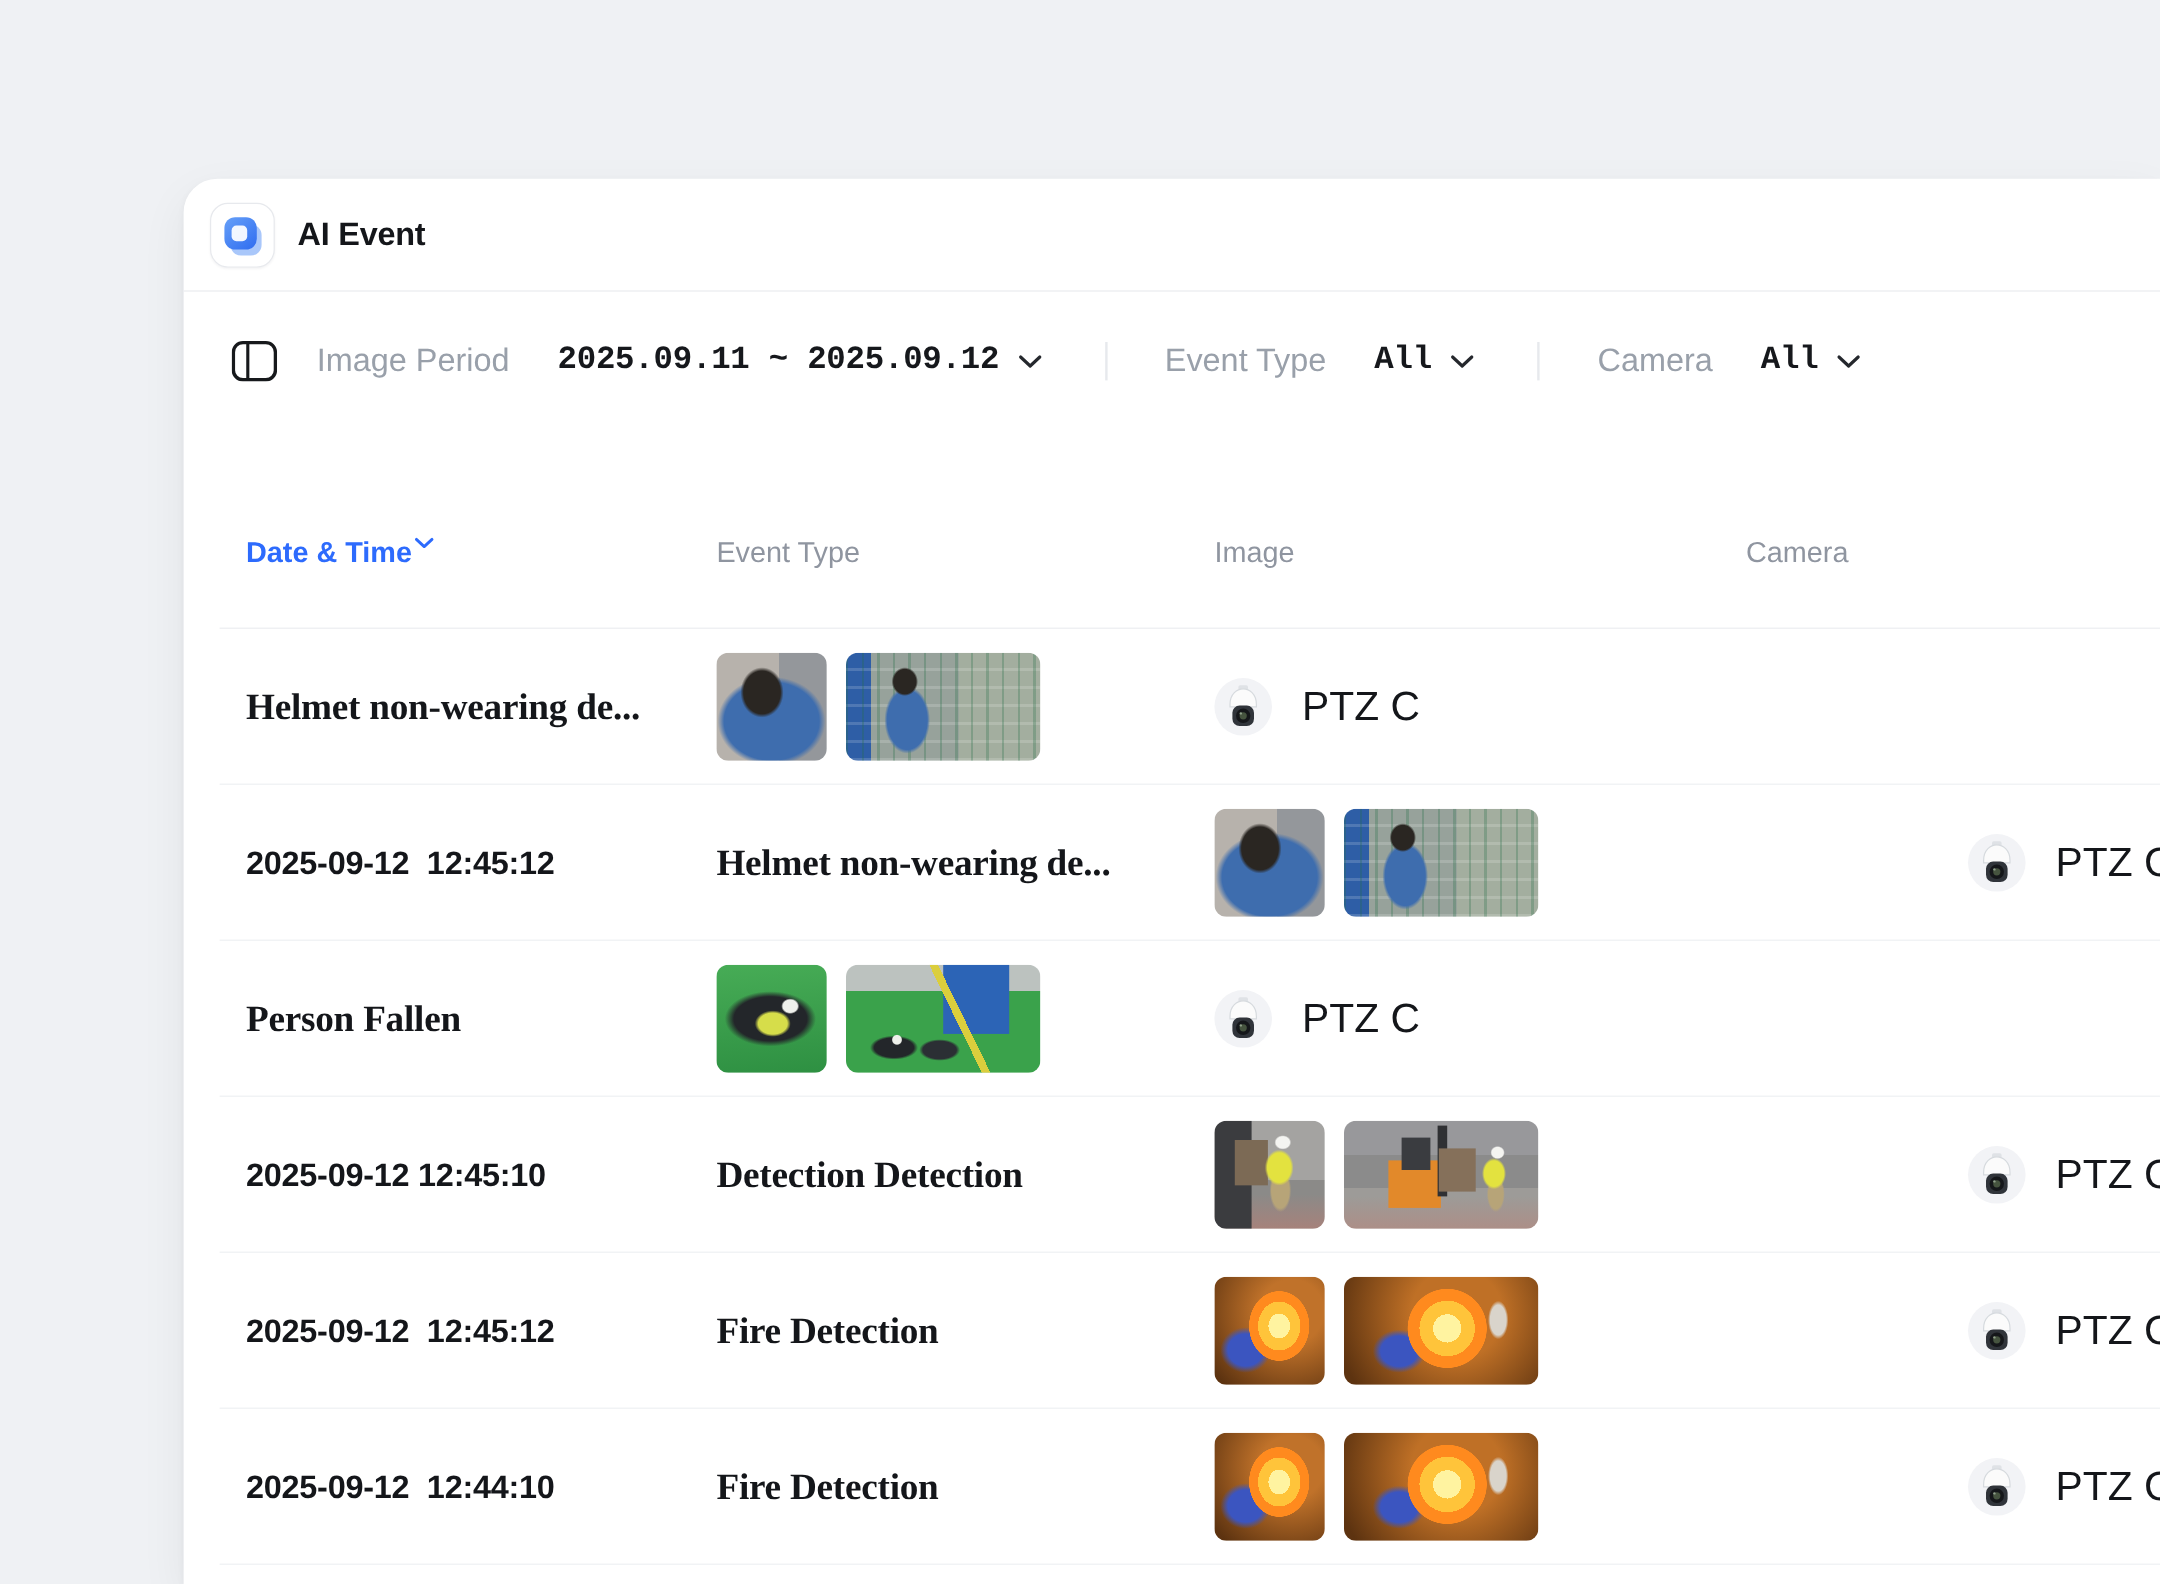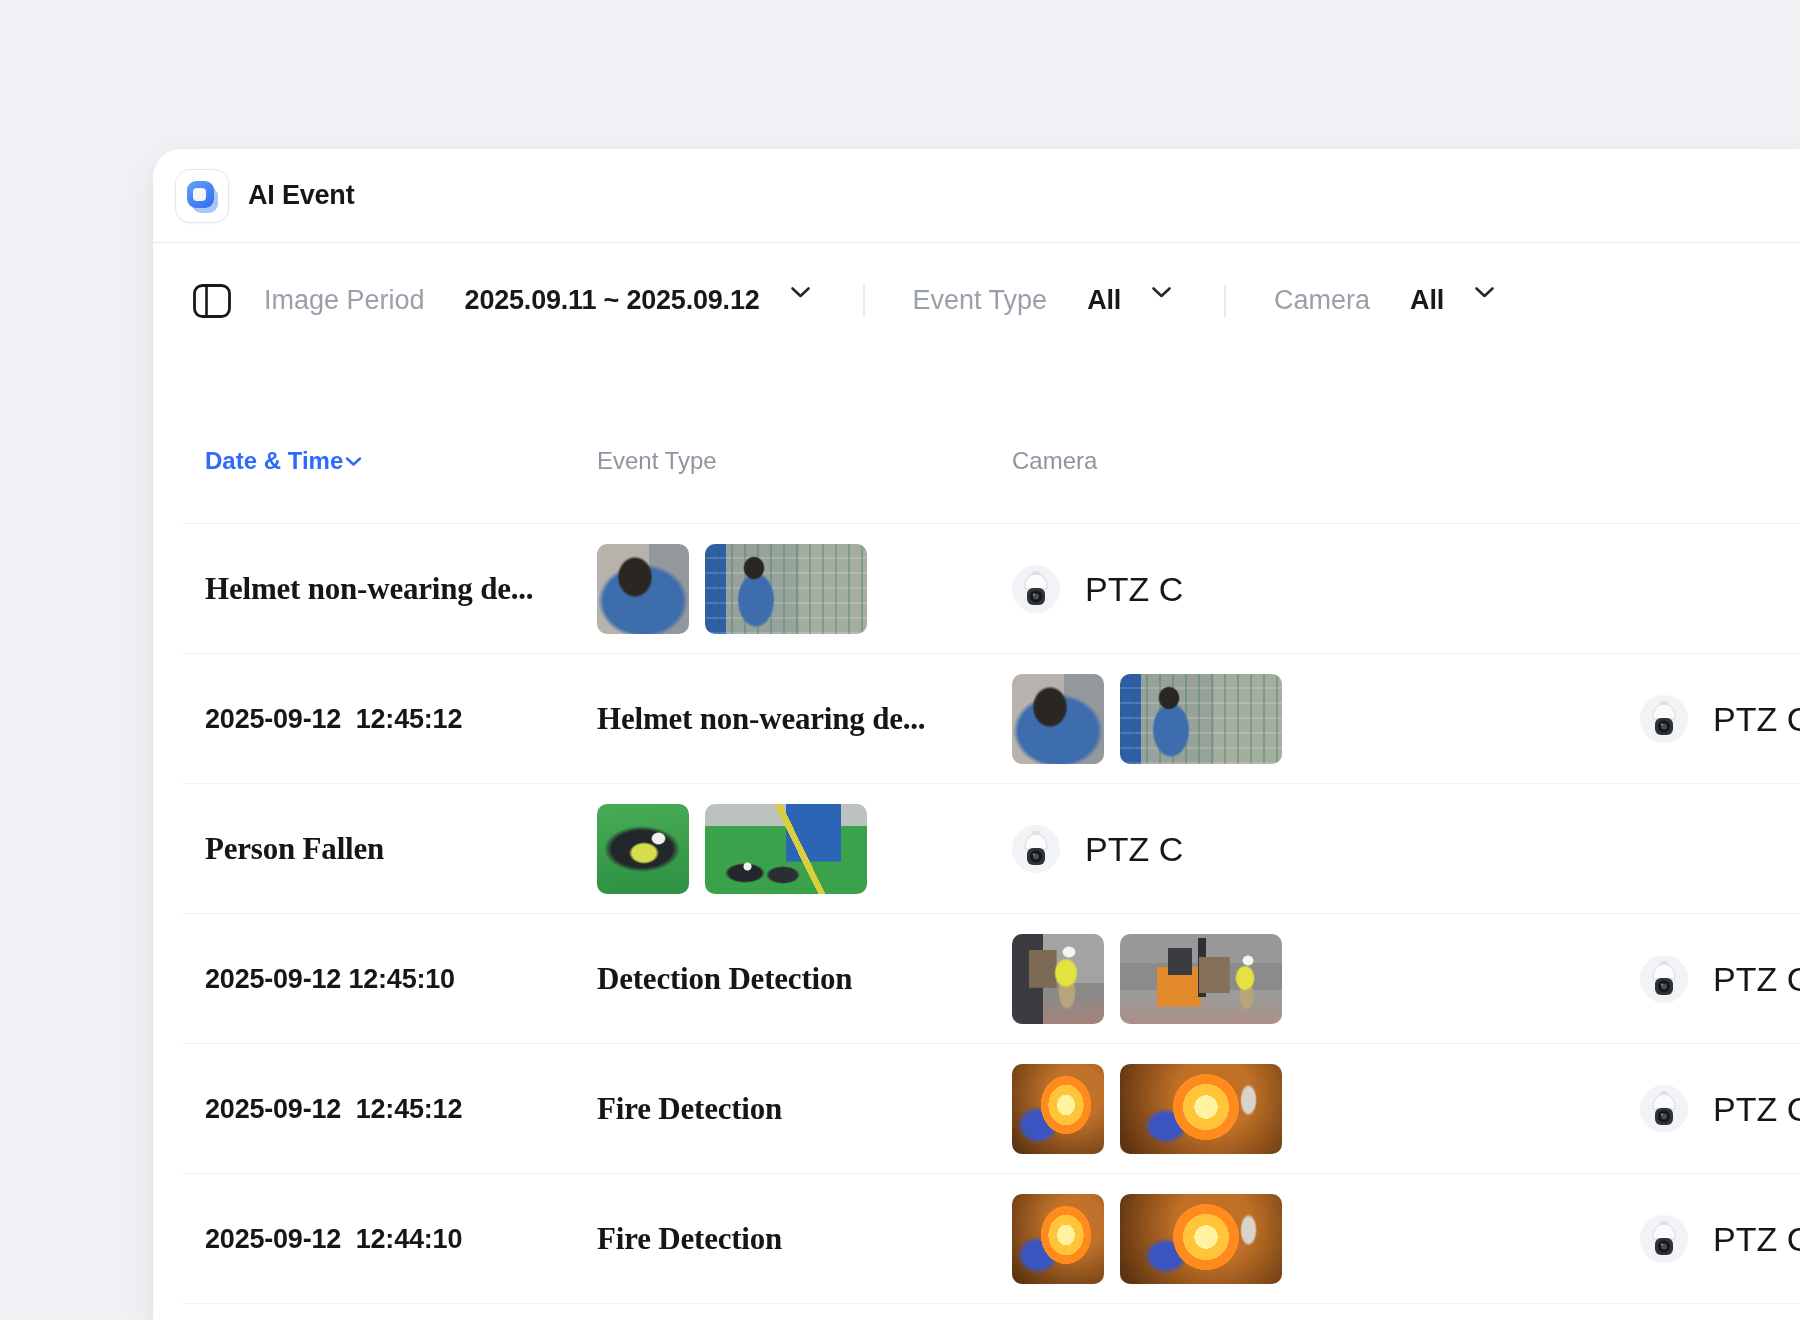--- a/index.html
+++ b/index.html
@@ -17,28 +17,28 @@
   .card-header{height:93px;display:flex;align-items:center;gap:19px;padding-left:22px;border-bottom:1px solid #e9ebef;}
   .app-icon{position:relative;width:52px;height:52px;border:1px solid #e7e9ed;border-radius:15px;background:#fff;box-shadow:0 1px 2px rgba(16,24,40,.05);flex:0 0 auto;}
   .app-icon .sq-shadow{position:absolute;left:16px;top:17px;width:26px;height:26px;border-radius:9px;background:#a9c7fa;}
   .app-icon .sq-main{position:absolute;left:11px;top:11px;width:27px;height:27px;border-radius:9px;background:linear-gradient(140deg,#66a0f8,#2f6cf0);}
   .app-icon .sq-inner{position:absolute;left:17px;top:18px;width:13px;height:13px;border-radius:4px;background:rgba(255,255,255,.93);}
   .title{font-size:27px;font-weight:700;letter-spacing:-.2px;margin:0;}
   
   .filter-bar{height:115px;display:flex;align-items:center;padding-left:39px;}
   .panel-btn{width:40px;height:36px;margin-right:32px;background:none;border:0;padding:0;display:flex;align-items:center;justify-content:center;cursor:pointer;}
   .flabel{font-size:27px;color:#99a0aa;margin-right:40px;white-space:nowrap;}
-  .fvalue{display:flex;align-items:flex-start;gap:30px;background:none;border:0;padding:0;cursor:pointer;
-          font-family:Liberation Sans, sans-serif;font-size:27px;font-weight:600;color:#16181c;letter-spacing:-.2px;white-space:nowrap;}
+  .fvalue{display:flex;align-items:center;gap:15px;background:none;border:0;padding:0;cursor:pointer;
+          font-family:Liberation Mono, monospace;font-size:27px;font-weight:600;color:#16181c;letter-spacing:-.2px;white-space:nowrap;}
   .vdiv{width:2px;height:32px;background:#e7e9ed;margin:0 48px 0 52px;flex:0 0 auto;}
   
   .thead{display:grid;grid-template-columns:392px 415px 443px 1fr;align-items:center;height:126px;padding:40px 0 0 52px;position:relative;}
   .thead::after{content:"";position:absolute;left:30px;right:0;bottom:0;height:1px;background:#ecedf0;}
   .th{font-size:24px;color:#8f95a0;}
-  .th-date{display:flex;align-items:center;gap:2px;background:none;border:0;padding:0;cursor:pointer;
+  .th-date{display:flex;gap:2px;background:none;border:0;padding:0;cursor:pointer;
            font-family:inherit;font-size:24px;font-weight:600;color:#2d6bfd;width:fit-content;}
   .trow{display:grid;grid-template-columns:392px 415px 628px 1fr;align-items:center;height:130px;padding-left:52px;position:relative;cursor:pointer;}
   .trow::after{content:"";position:absolute;left:30px;right:0;bottom:0;height:1px;background:#eef0f3;}
   .cell-date{font-size:27px;font-weight:600;letter-spacing:-.2px;white-space:pre;}
   .cell-type{font-size:31px;font-weight:600;letter-spacing:-.2px;white-space:nowrap;font-family:Liberation Serif, serif;}
   .cell-imgs{display:flex;gap:16px;}
   .thumb{height:90px;border-radius:10px;flex:0 0 auto;}
   .thumb.s{width:92px;}
   .thumb.w{width:162px;}
   .cell-cam{display:flex;align-items:center;gap:25px;}
@@ -147,20 +147,21 @@
   </div>
 
   <div class="thead">
     <button class="th-date">
       <span>Date &amp; Time</span>
       <svg width="17" height="11" viewBox="0 0 17 11" fill="none">
         <path d="M2 2.5 L8.5 8.5 L15 2.5" stroke="#2d6bfd" stroke-width="2.4" stroke-linecap="round" stroke-linejoin="round"></path>
       </svg>
     </button>
     <span class="th">Event Type</span>
+    <span class="th">Image</span>
     <span class="th">Camera</span>
   </div>
 
   <div id="tbody">
   <div class="trow">
     <span class="cell-type">Helmet non-wearing de...</span>
     <div class="cell-imgs">
       <div class="thumb s th-helmet-s"></div>
       <div class="thumb w th-helmet-w"></div>
     </div>

